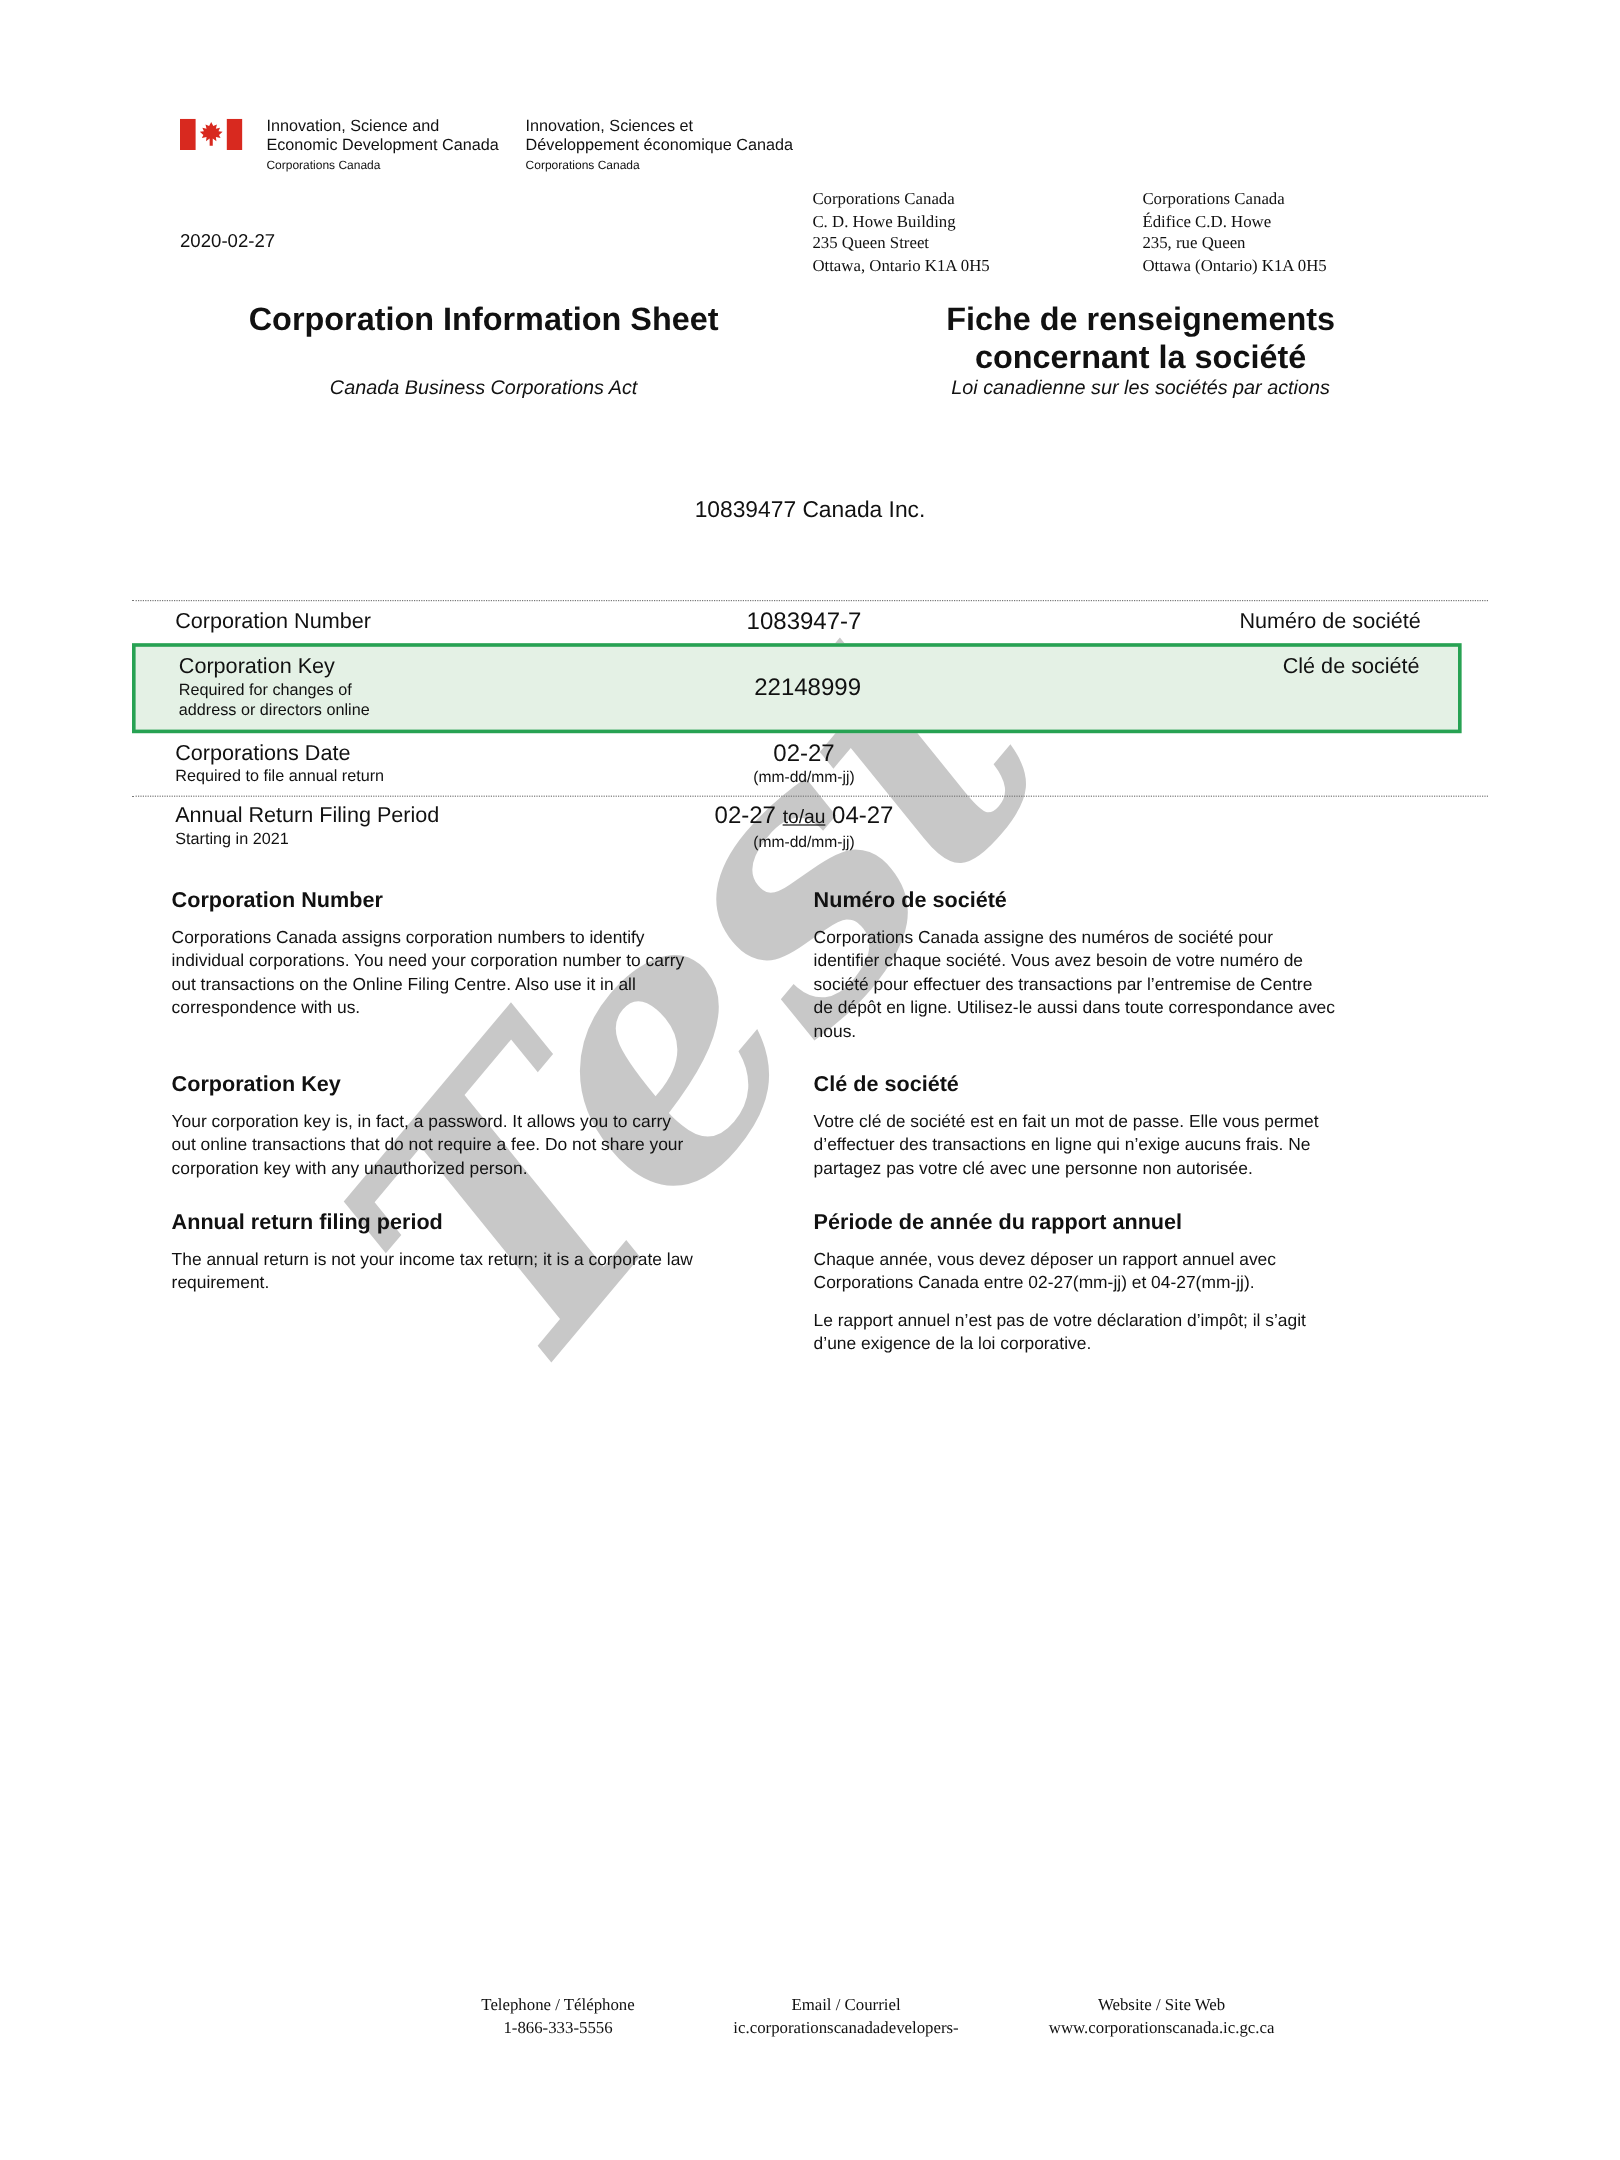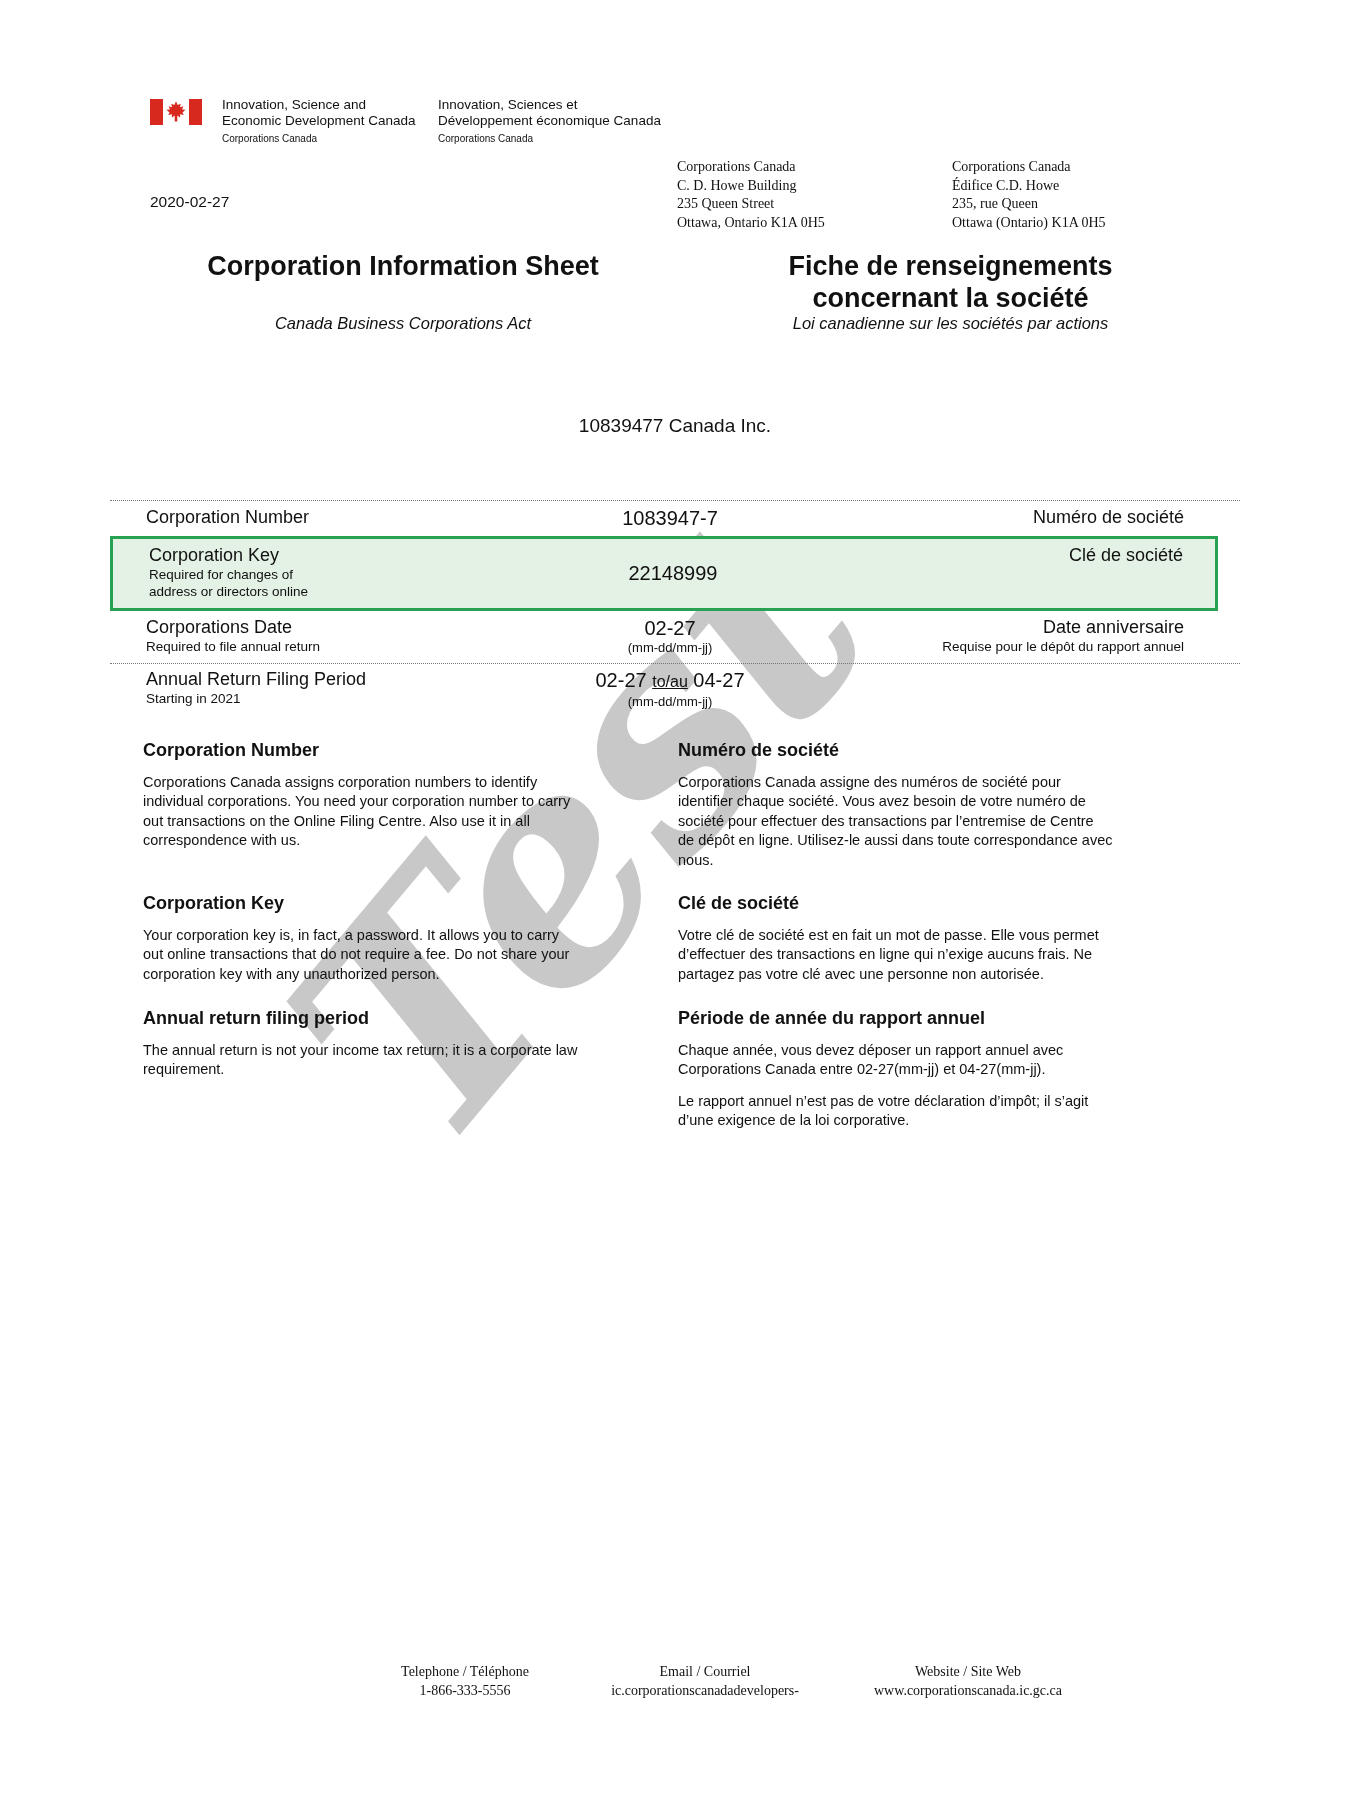--- a/index.html
+++ b/index.html
@@ -149,24 +149,20 @@
 
       <div class="trow row3">
         <div class="c-left">
           <div class="lbl">Corporations Date</div>
           <div class="note">Required to file annual return</div>
         </div>
         <div class="c-mid">
           <div class="val">02-27</div>
           <div class="val-note">(mm-dd/mm-jj)</div>
         </div>
-        <div class="c-right">
-          <div class="lbl">Date anniversaire</div>
-          <div class="note">Requise pour le dépôt du rapport annuel</div>
-        </div>
       </div>
 
       <div class="trow row4">
         <div class="c-left">
           <div class="lbl">Annual Return Filing Period</div>
           <div class="note">Starting in 2021</div>
         </div>
         <div class="c-mid">
           <div class="val"><span>02-27</span> <span class="joiner">to/au</span> <span>04-27</span></div>
           <div class="val-note">(mm-dd/mm-jj)</div>

